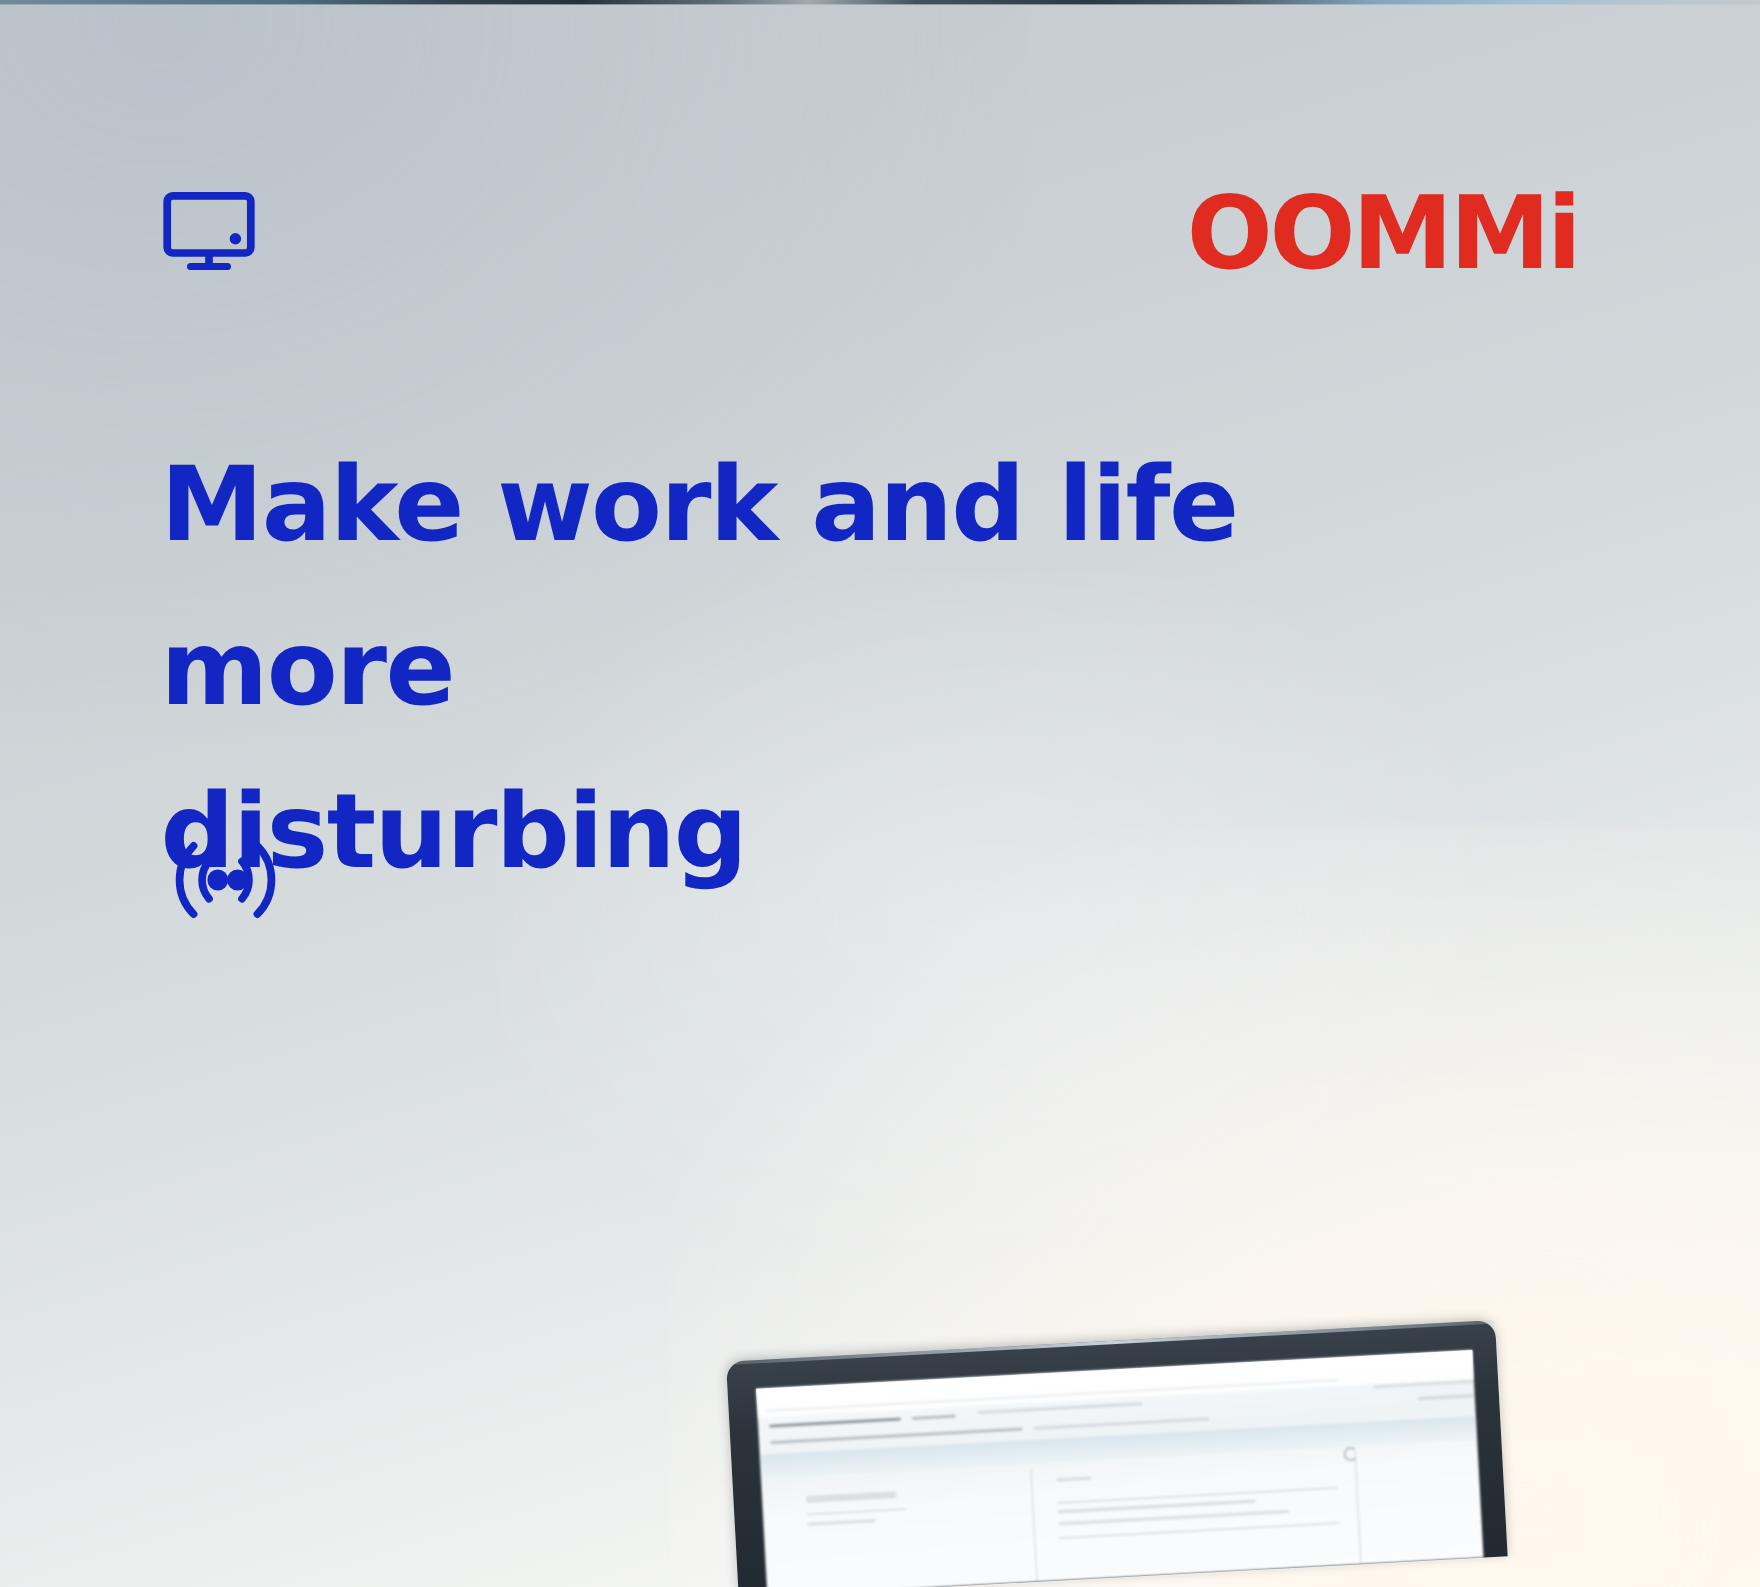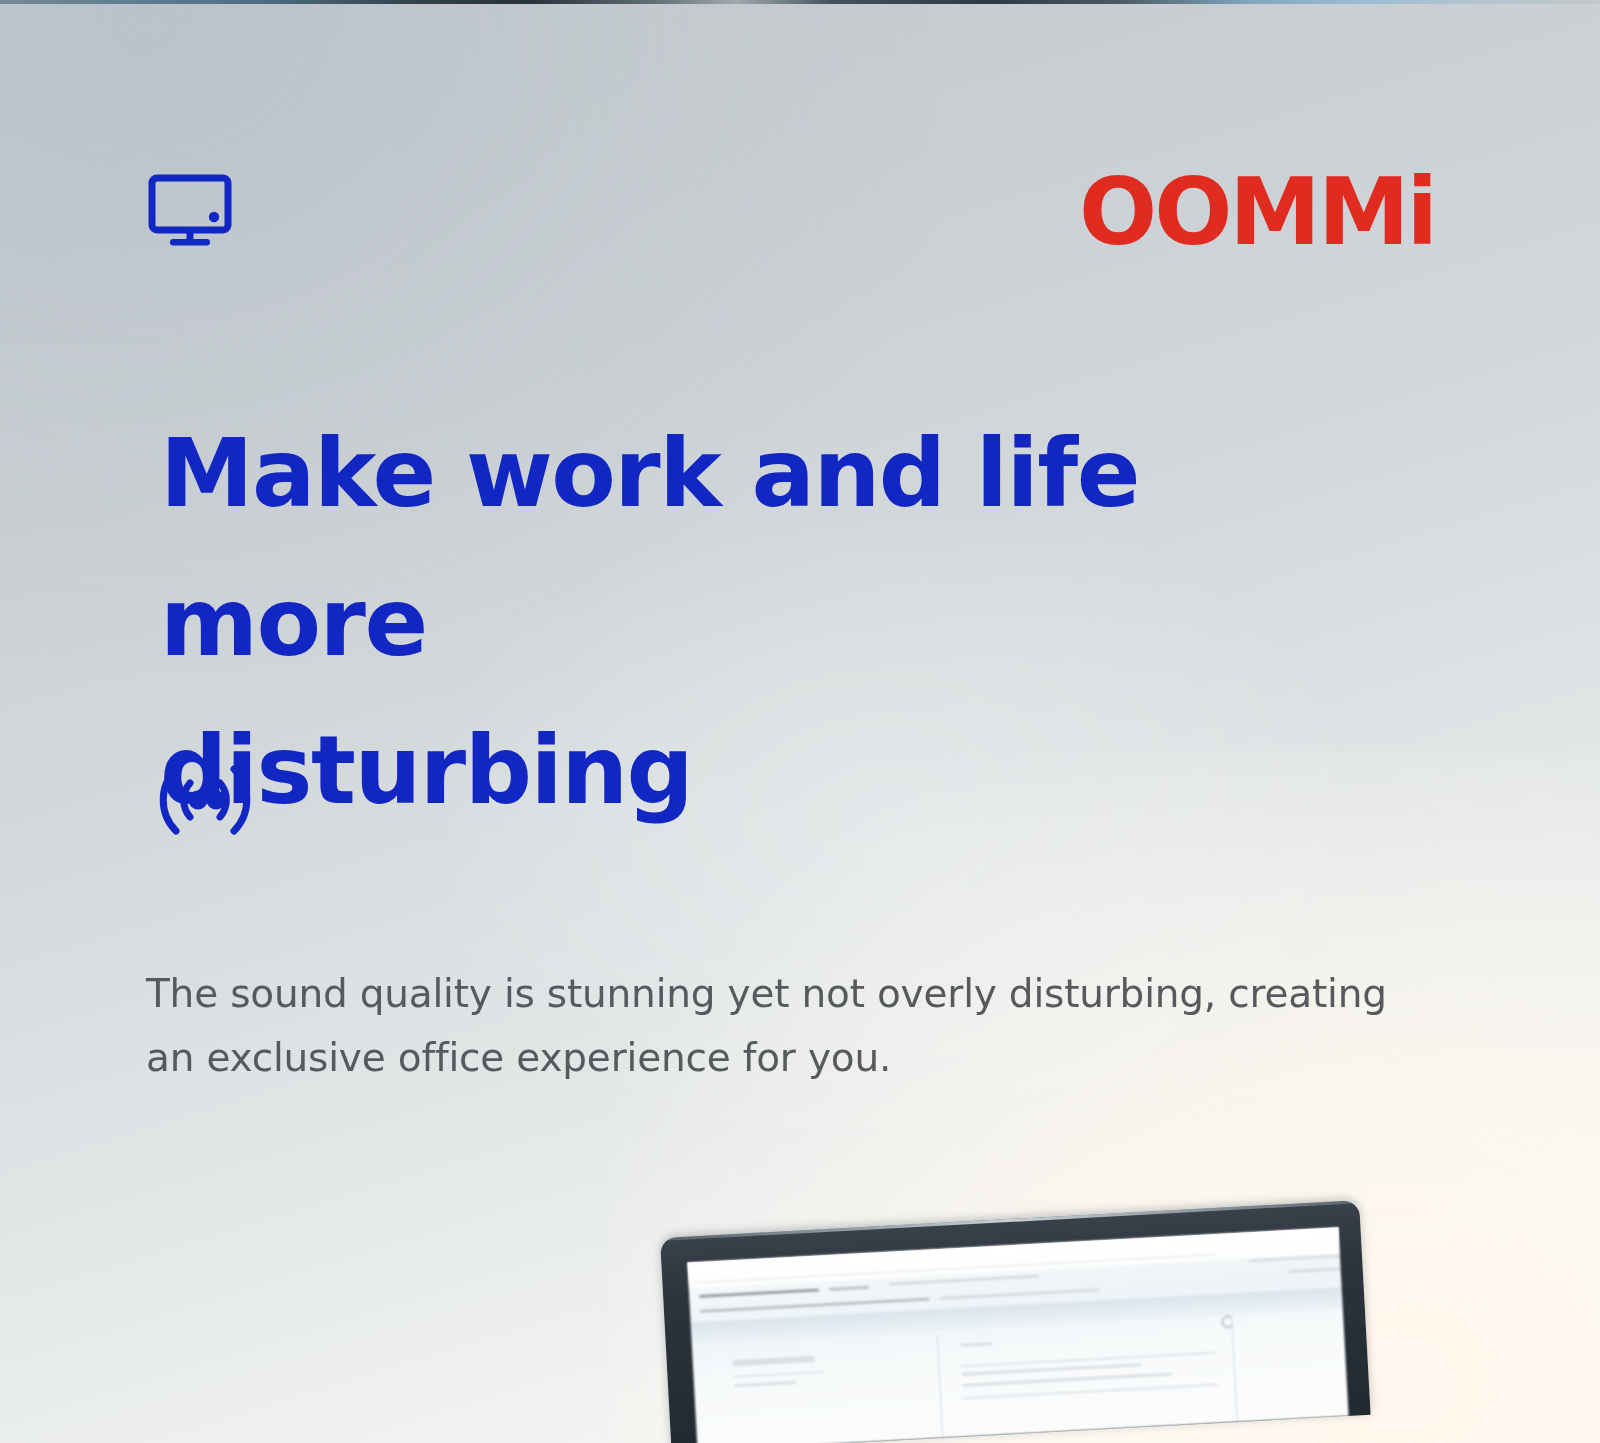--- a/index.html
+++ b/index.html
@@ -116,21 +116,21 @@
   .headline {
     position: absolute;
     left: 146px;
     top: 386px;
     width: 1260px;
     color: #1226c4;
     font-weight: 700;
     font-size: 94px;
     line-height: 1.58;
     letter-spacing: -1.5px;
-    margin: 14px;
+    margin: 0;
   }
 
   .signal-icon {
     position: absolute;
     left: 146px;
     top: 757px;
     width: 118px;
     height: 86px;
   }
 
@@ -258,22 +258,20 @@
       <g fill="none" stroke="#1226c4" stroke-width="7" stroke-linecap="round">
         <path d="M44 26 A 26 26 0 0 0 44 60"></path>
         <path d="M30 12 A 44 44 0 0 0 30 74"></path>
         <path d="M74 26 A 26 26 0 0 1 74 60"></path>
         <path d="M88 12 A 44 44 0 0 1 88 74"></path>
       </g>
       <circle cx="52" cy="43" r="9.5" fill="#1226c4"></circle>
       <circle cx="70" cy="43" r="9.5" fill="#1226c4"></circle>
     </svg>
 
-    <p class="body-copy"><span>The sound quality is stunning yet not overly disturbing, creating</span>
-      <span>an exclusive office experience for you.</span></p>
 
     <div class="laptop">
       <div class="laptop-lid"></div>
       <div class="laptop-bezel-hi"></div>
       <div class="laptop-screen">
         <div class="scr-toolbar"></div>
         <div class="scr-line dark" style="left:10px;  top:33px; width:120px;"></div>
         <div class="scr-line" style="left:140px; top:33px; width:40px;"></div>
         <div class="scr-line faint" style="left:200px; top:31px; width:150px;"></div>
         <div class="scr-line faint" style="left:560px; top:27px; width:120px;"></div>

